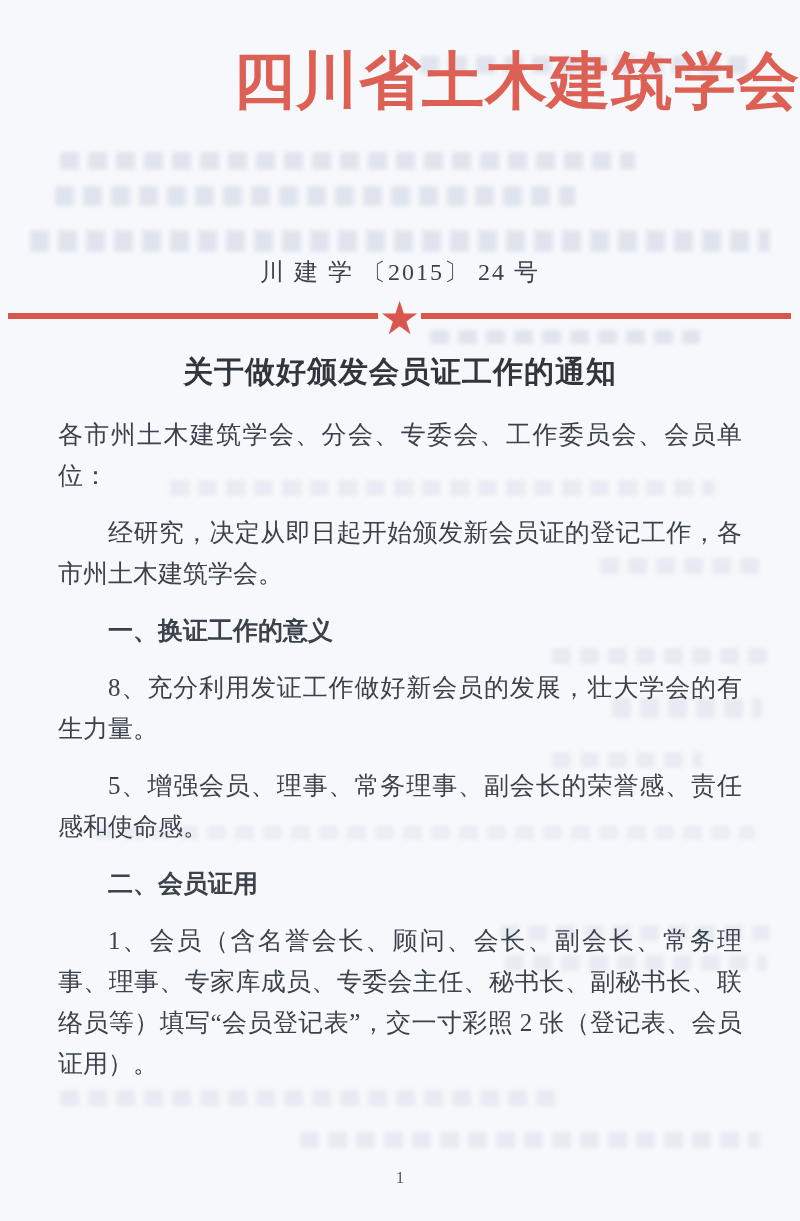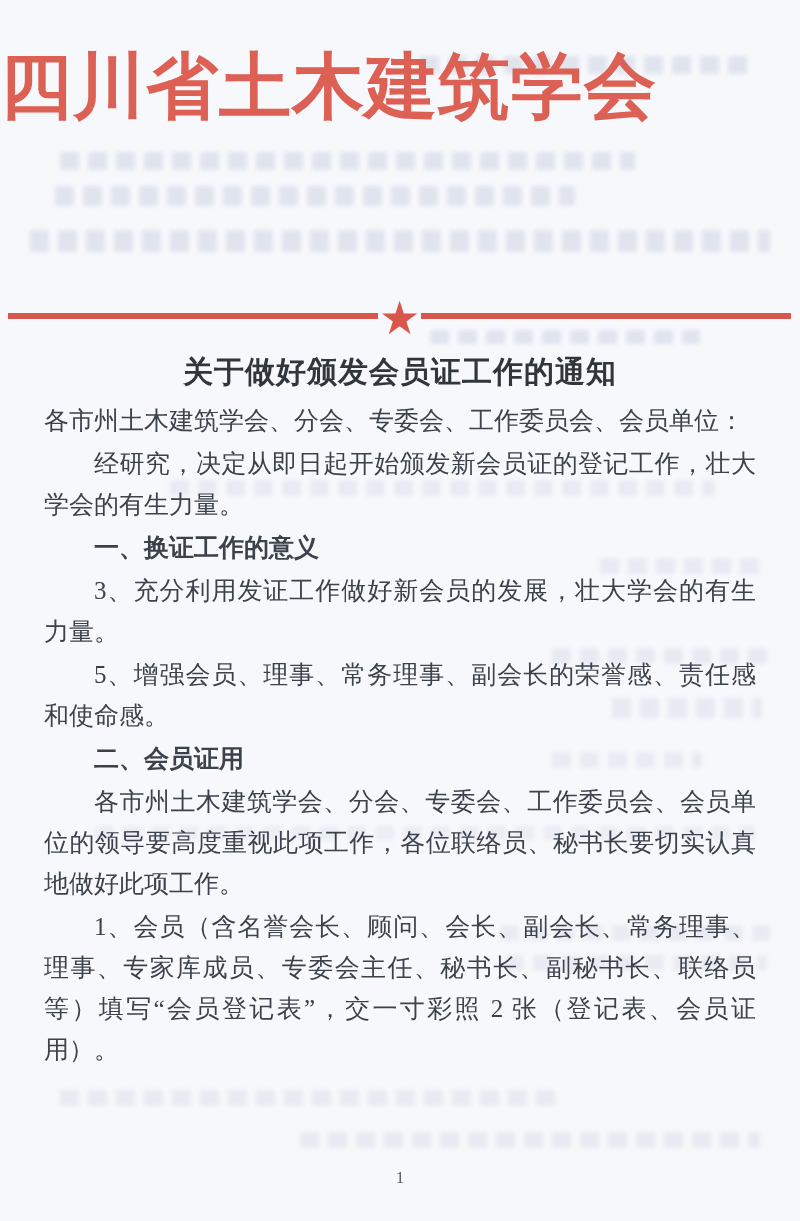--- a/index.html
+++ b/index.html
@@ -20,22 +20,22 @@
     background: repeating-linear-gradient(90deg,
       rgba(138,154,190,0.32) 0 19px, rgba(138,154,190,0) 19px 28px);
     filter: blur(2px);
     opacity: 0.65;
     border-radius: 2px;
     pointer-events: none;
   }
   .org-name {
     position: absolute;
     top: 44px; left: 0; width: 100%;
-    text-align: left;
-    font-size: 72px;
+    text-align: right;
+    font-size: 62px;
     font-weight: bold;
     letter-spacing: 1px;
     line-height: 1.2;
     white-space: nowrap;
     color: var(--hred, #dd6055);
   }
   .doc-number {
     position: absolute;
     top: 256px; left: 0; width: 100%;
     text-align: center;
@@ -75,21 +75,21 @@
   }
   .doc-body {
     position: absolute;
     top: 398px; left: 42px;
     width: 716px;
     font-size: 25px;
     line-height: 41px;
     text-align: justify;
     color: var(--text, #3c424b);
   }
-  .para { margin: 2px; }
+  .para { margin: 16px; }
   .para.indent { text-indent: 2em; }
   .para.bold { font-weight: bold; }
   .page-number {
     position: absolute;
     top: 1168px; left: 0; width: 100%;
     text-align: center;
     font-size: 17px;
     color: #565c66;
   }
 </style>
@@ -109,35 +109,35 @@
   <div class="ghost" style="left:612px; top:698px; width:150px; height:20px; opacity:0.45;"></div>
   <div class="ghost" style="left:552px; top:752px; width:150px; height:16px; opacity:0.4;"></div>
   <div class="ghost" style="left:95px;  top:826px; width:660px; height:14px; opacity:0.35;"></div>
   <div class="ghost" style="left:500px; top:925px; width:270px; height:16px; opacity:0.4;"></div>
   <div class="ghost" style="left:505px; top:955px; width:262px; height:16px; opacity:0.4;"></div>
   <div class="ghost" style="left:60px;  top:1090px; width:500px; height:16px; opacity:0.45;"></div>
   <div class="ghost" style="left:300px; top:1132px; width:460px; height:16px; opacity:0.45;"></div>
 
   <div class="org-name">四川省土木建筑学会</div>
 
+  <div class="doc-number">川 建 学 〔2015〕  24  号</div>
 
   <div class="separator">
     <span class="bar"></span>
     <span class="star">★</span>
     <span class="bar"></span>
   </div>
 
   <h1 class="doc-title">关于做好颁发会员证工作的通知</h1>
 
   <div class="doc-body">
       <p class="para">各市州土木建筑学会、分会、专委会、工作委员会、会员单位：</p>
-      <p class="para indent">经研究，决定从即日起开始颁发新会员证的登记工作，壮大学会的有生力量。</p>
+      <p class="para indent">经研究，决定从即日起开始颁发新会员证的登记工作，各市州土木建筑学会。</p>
       <p class="para indent bold">一、换证工作的意义</p>
-      <p class="para indent">3、充分利用发证工作做好新会员的发展，壮大学会的有生力量。</p>
+      <p class="para indent">8、充分利用发证工作做好新会员的发展，壮大学会的有生力量。</p>
       <p class="para indent">5、增强会员、理事、常务理事、副会长的荣誉感、责任感和使命感。</p>
       <p class="para indent bold">二、会员证用</p>
-      <p class="para indent">各市州土木建筑学会、分会、专委会、工作委员会、会员单位的领导要高度重视此项工作，各位联络员、秘书长要切实认真地做好此项工作。</p>
       <p class="para indent">1、会员（含名誉会长、顾问、会长、副会长、常务理事、理事、专家库成员、专委会主任、秘书长、副秘书长、联络员等）填写“会员登记表”，交一寸彩照 2 张（登记表、会员证用）。</p>
     </div>
 
   <div class="page-number">1</div>
 
 </div>
 
 </body></html>

